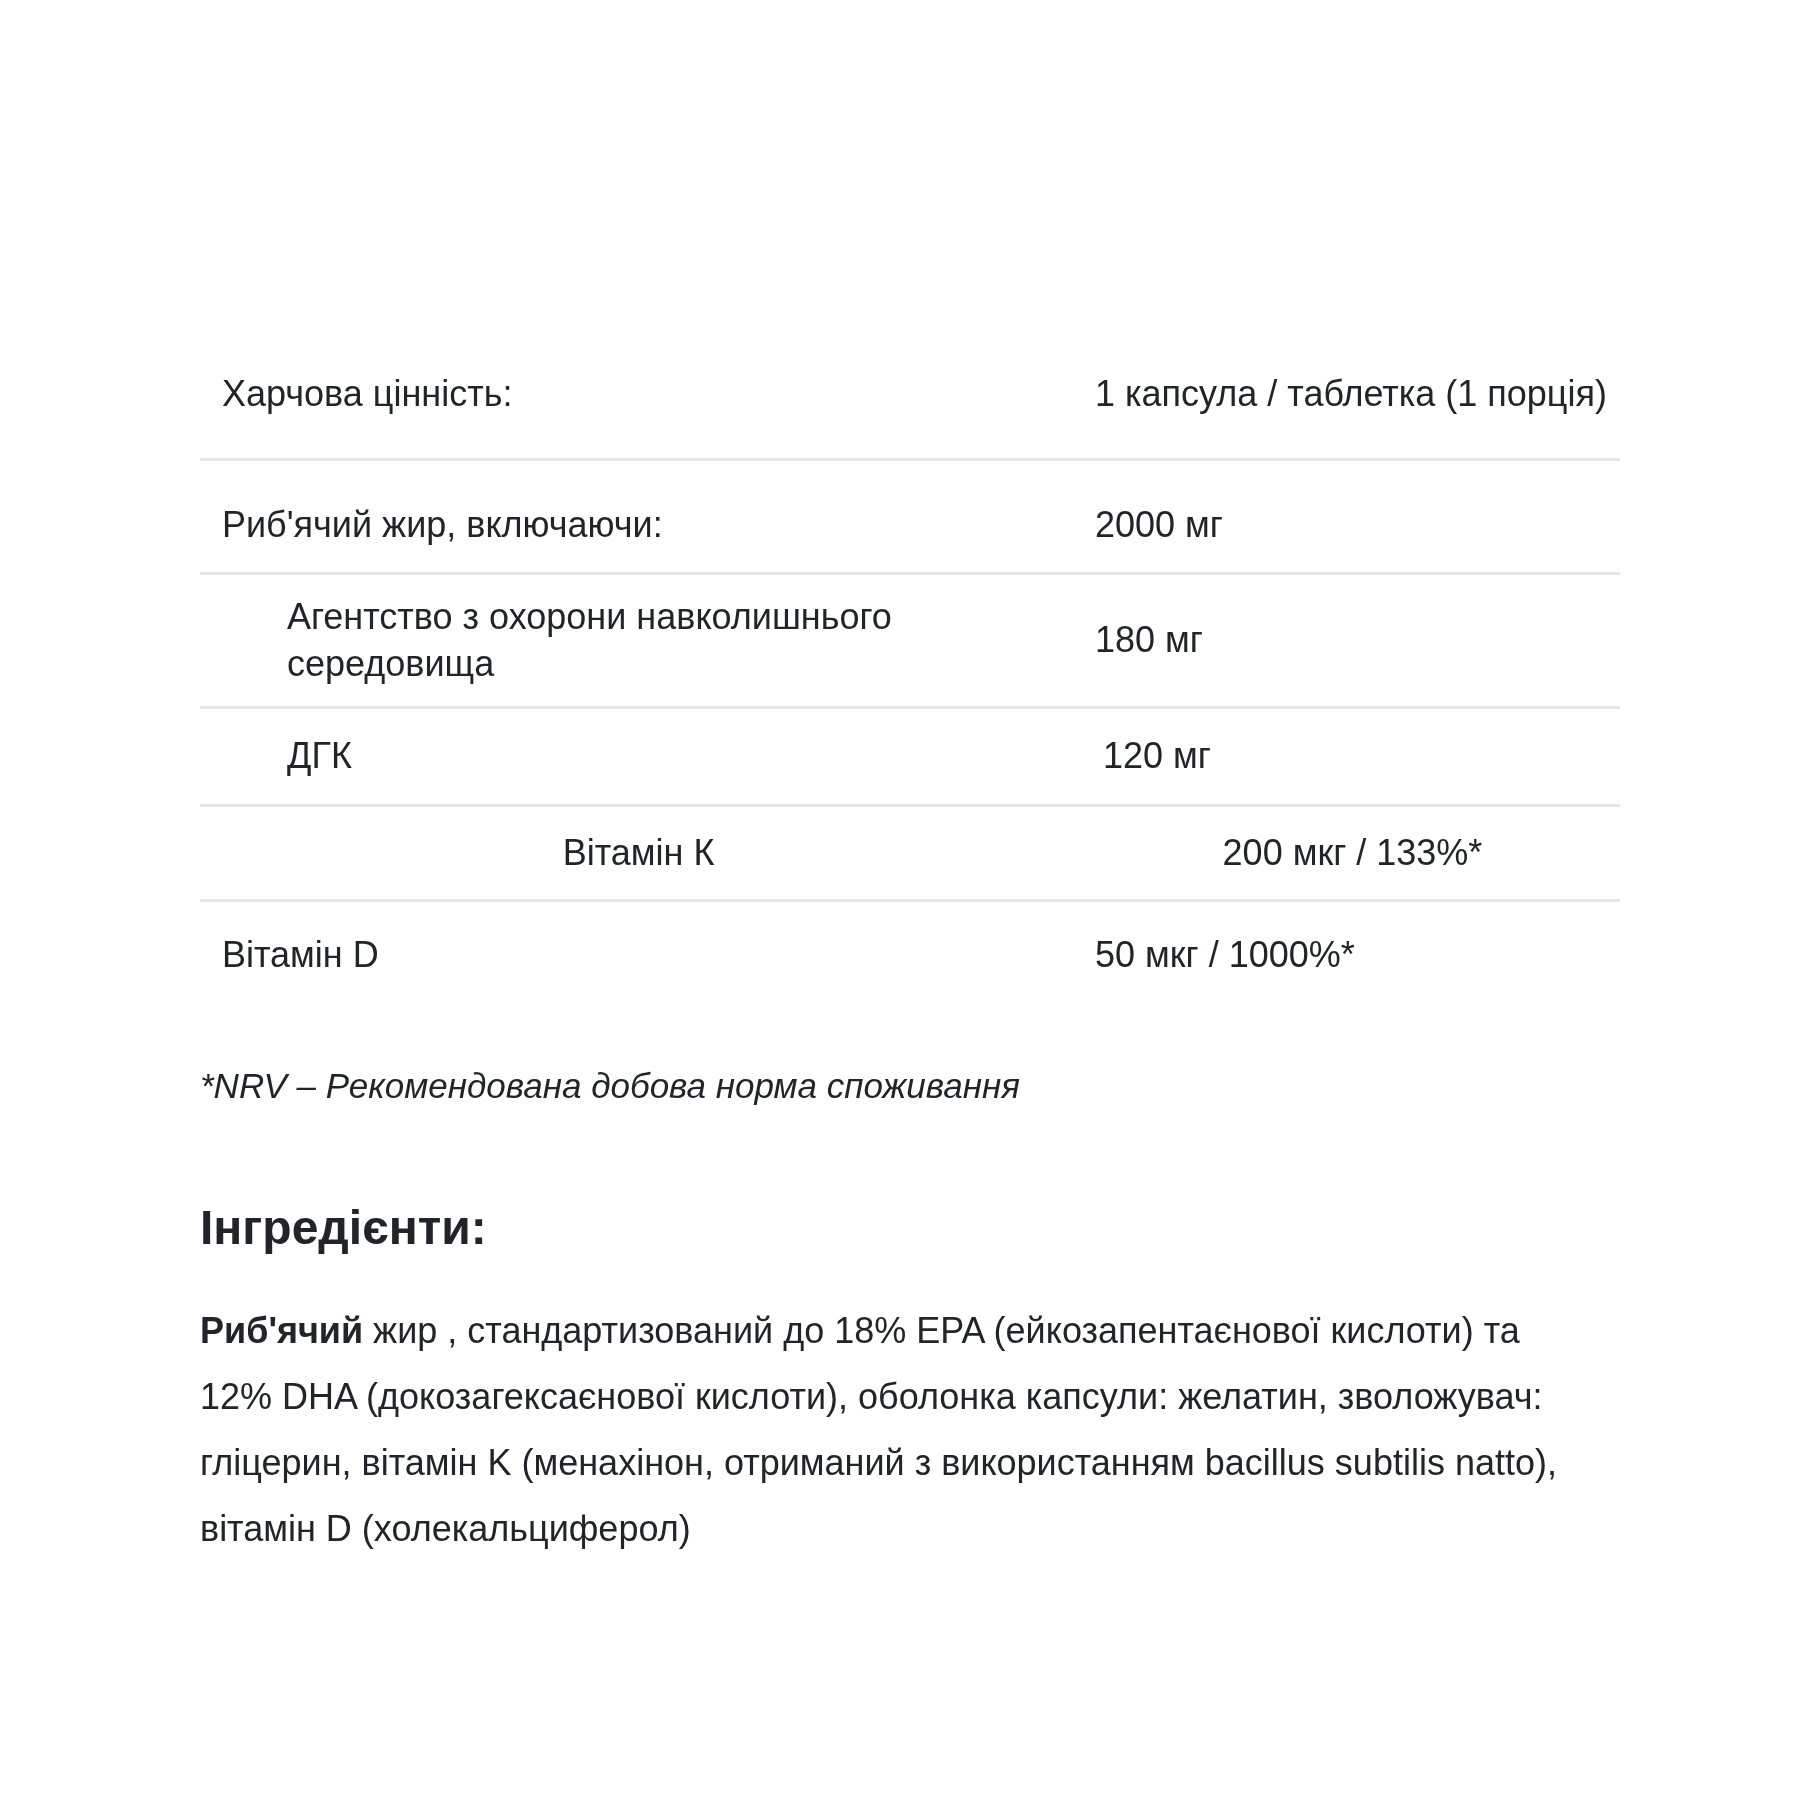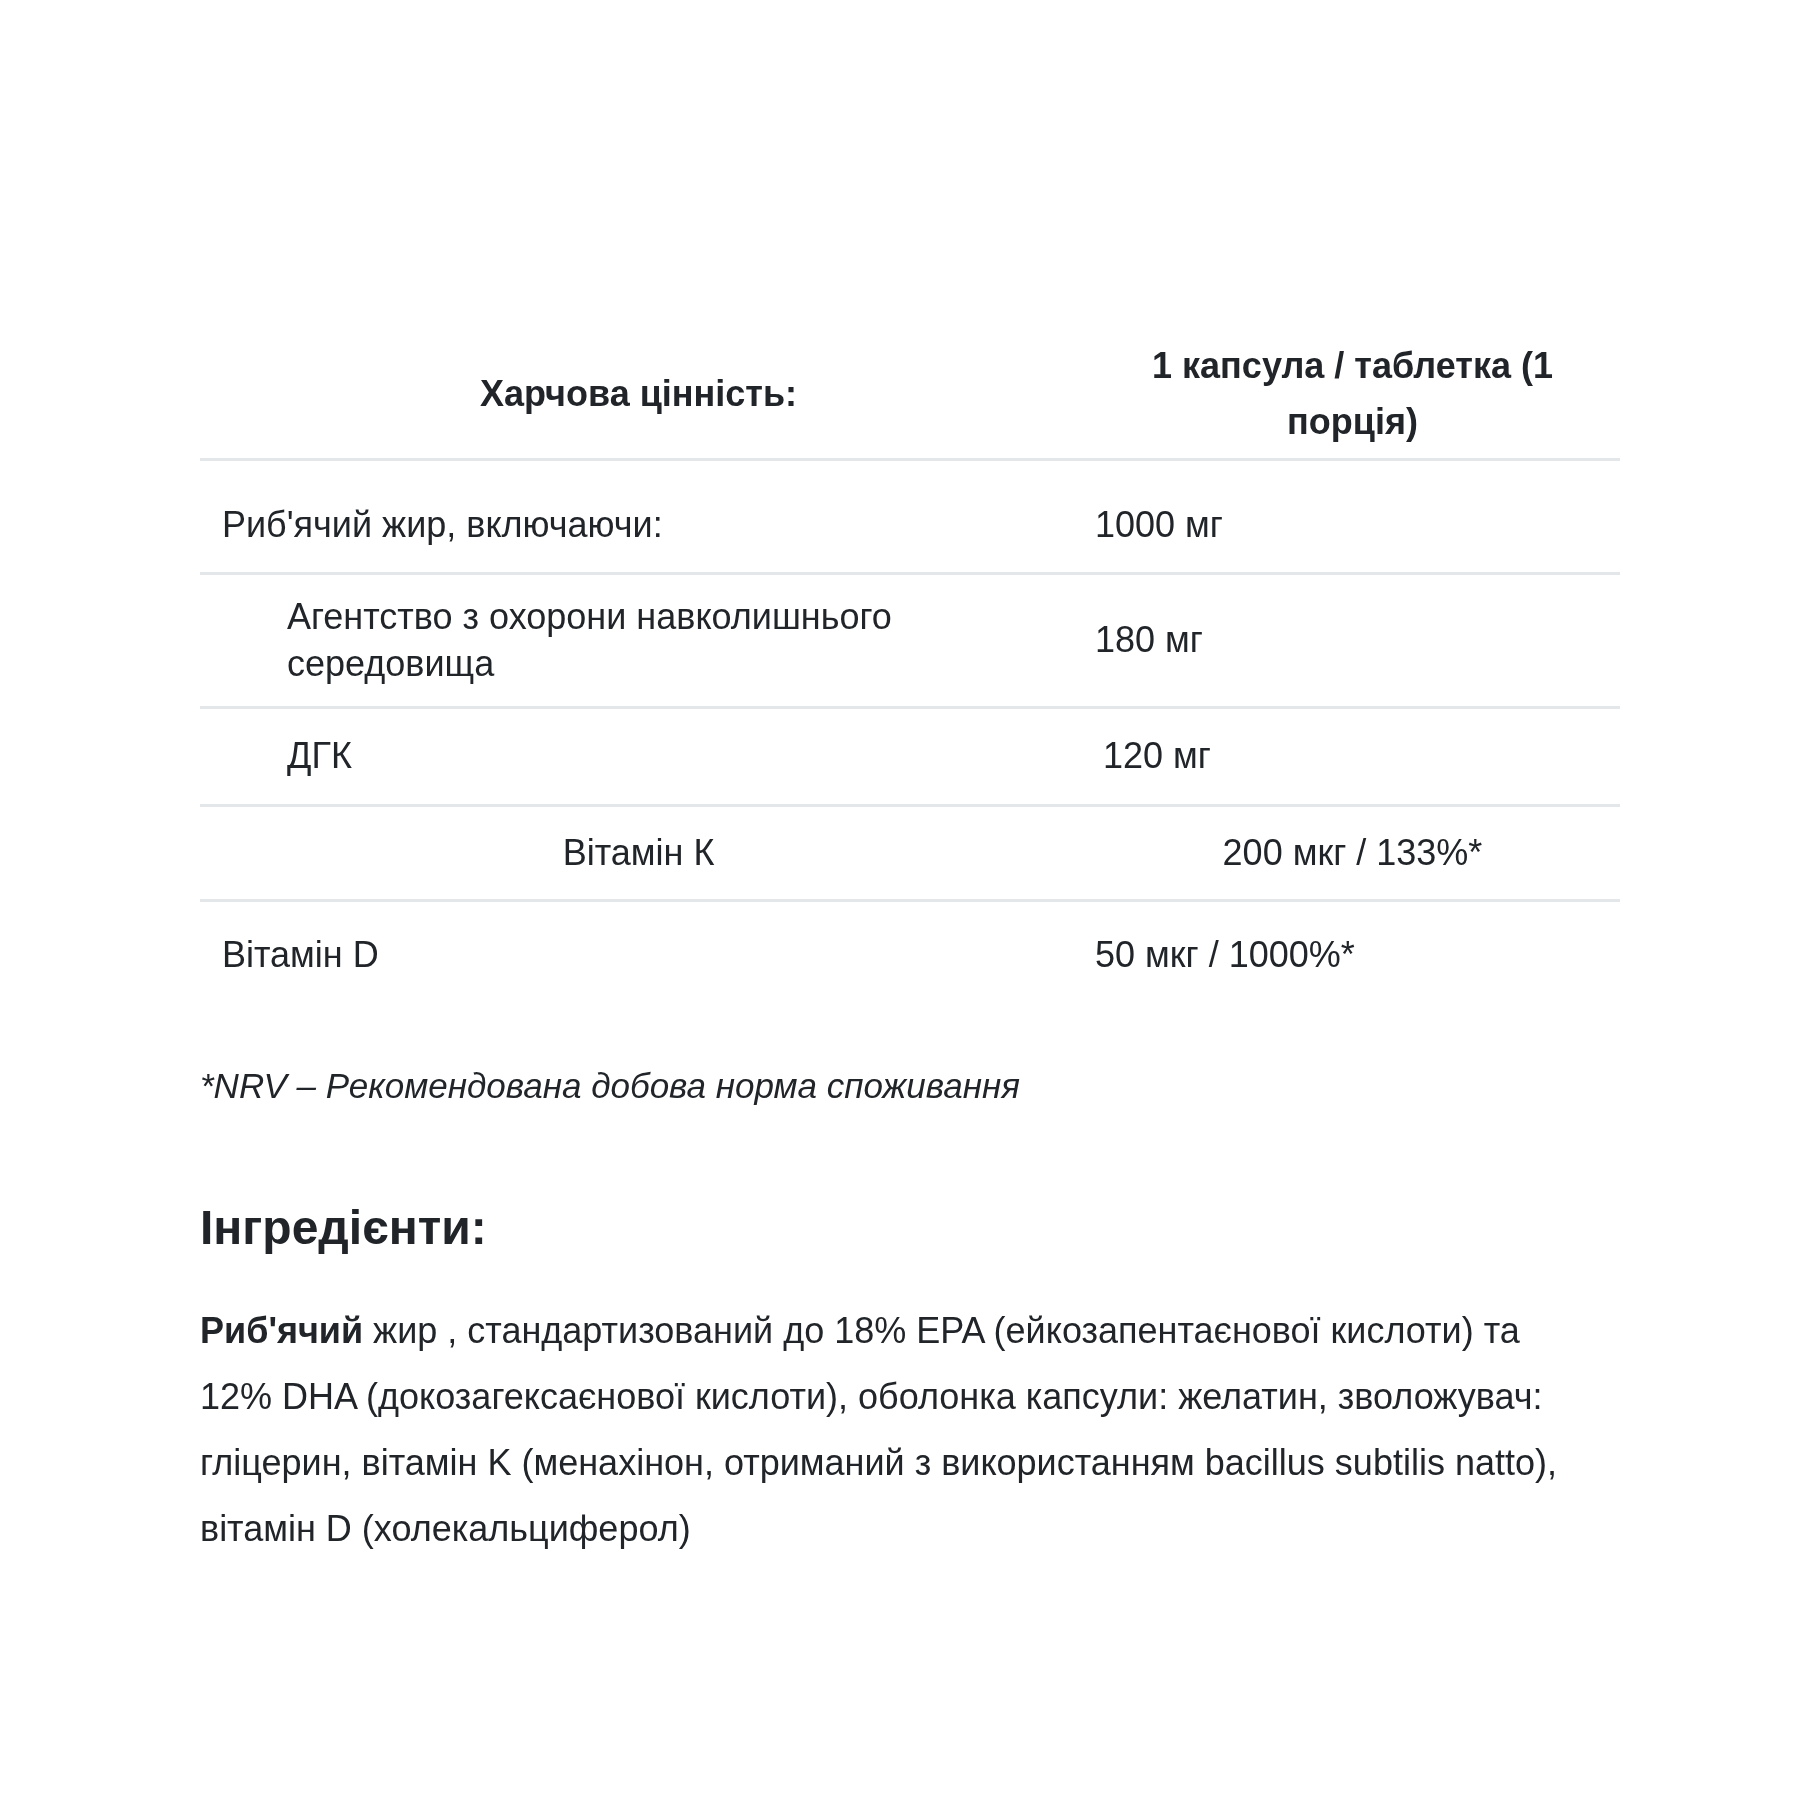--- a/index.html
+++ b/index.html
@@ -26,21 +26,21 @@
     font-size:36px;line-height:1.3;
   }
   .nrow:last-child{border-bottom:none;justify-content:space-between;}
   .nrow .label{
     width:895px;padding-left:22px;padding-right:40px;
   }
   .nrow .value{
     width:525px;padding-right:10px;
   }
   .nrow.indent .label{padding-left:87px;}
-  .nrow.header{min-height:131px;font-weight:bold;text-align:center;}
+  .nrow.header{min-height:131px;font-weight:normal;}
   .nrow.header .value{line-height:1.55;}
   .r1{min-height:96px;margin-top:18px;}
   .r2{min-height:134px;}
   .r3{min-height:98px;gap:20px;}
   .r4{min-height:95px;text-align:center;}
   .r5{min-height:106px;}
   
   .footnote{
     margin-top:55px;
     font-size:35px;font-style:italic;line-height:1.3;
@@ -64,21 +64,21 @@
 
   <div class="ntable">
 
     <div class="nrow header">
       <div class="label">Харчова цінність:</div>
       <div class="value">1 капсула / таблетка (1 порція)</div>
     </div>
 
     <div class="nrow r1">
       <div class="label">Риб'ячий жир, включаючи:</div>
-      <div class="value">1000 мг</div>
+      <div class="value">2000 мг</div>
     </div>
 
     <div class="nrow r2 indent">
       <div class="label">Агентство з охорони навколишнього середовища</div>
       <div class="value">180 мг</div>
     </div>
 
     <div class="nrow r3 indent">
       <div class="label">ДГК</div>
       <div class="value">120 мг</div>

